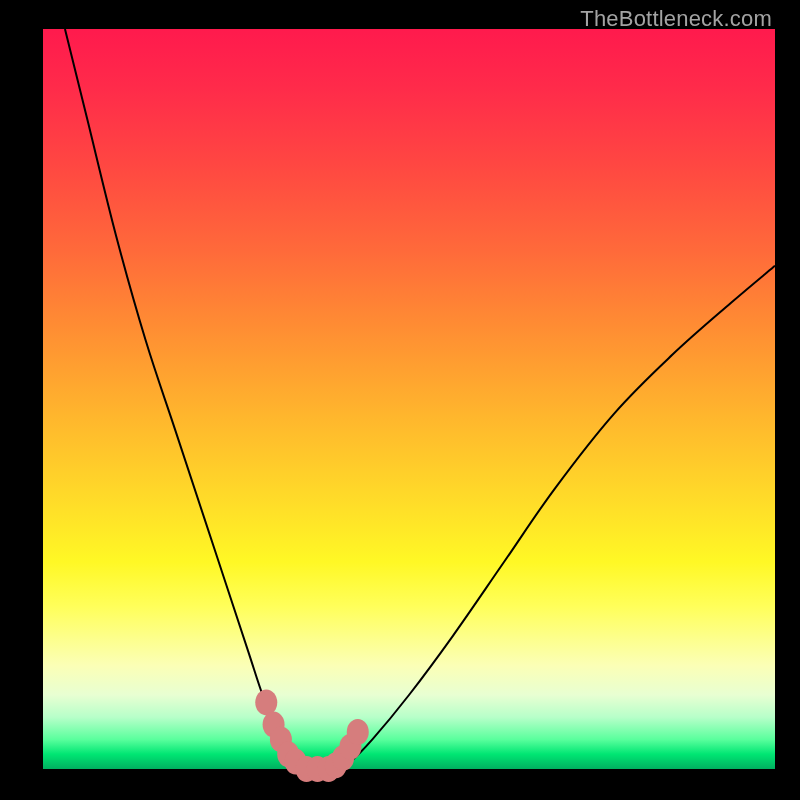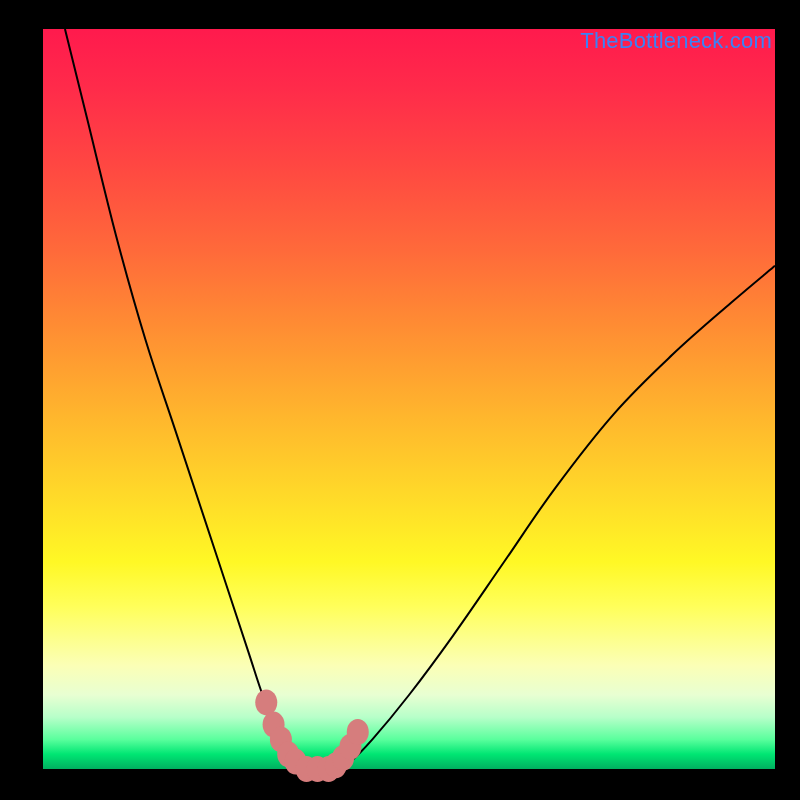--- a/index.html
+++ b/index.html
@@ -41,25 +41,24 @@
       #5aff9d 96%,
       #00e673 98%,
       #00b060 100%
     );
     overflow: hidden;
   }
   .watermark {
     position: absolute;
     top: 6px;
     right: 28px;
-    color: #3b82f6;
+    color: #a3a3a3;
     font-size: 22px;
     font-weight: 400;
     letter-spacing: 0.2px;
-    margin-top: 22px;
   }
   svg.curves {
     position: absolute;
     left: 0;
     top: 0;
   }
 </style>
 </head>
 <body>
 

